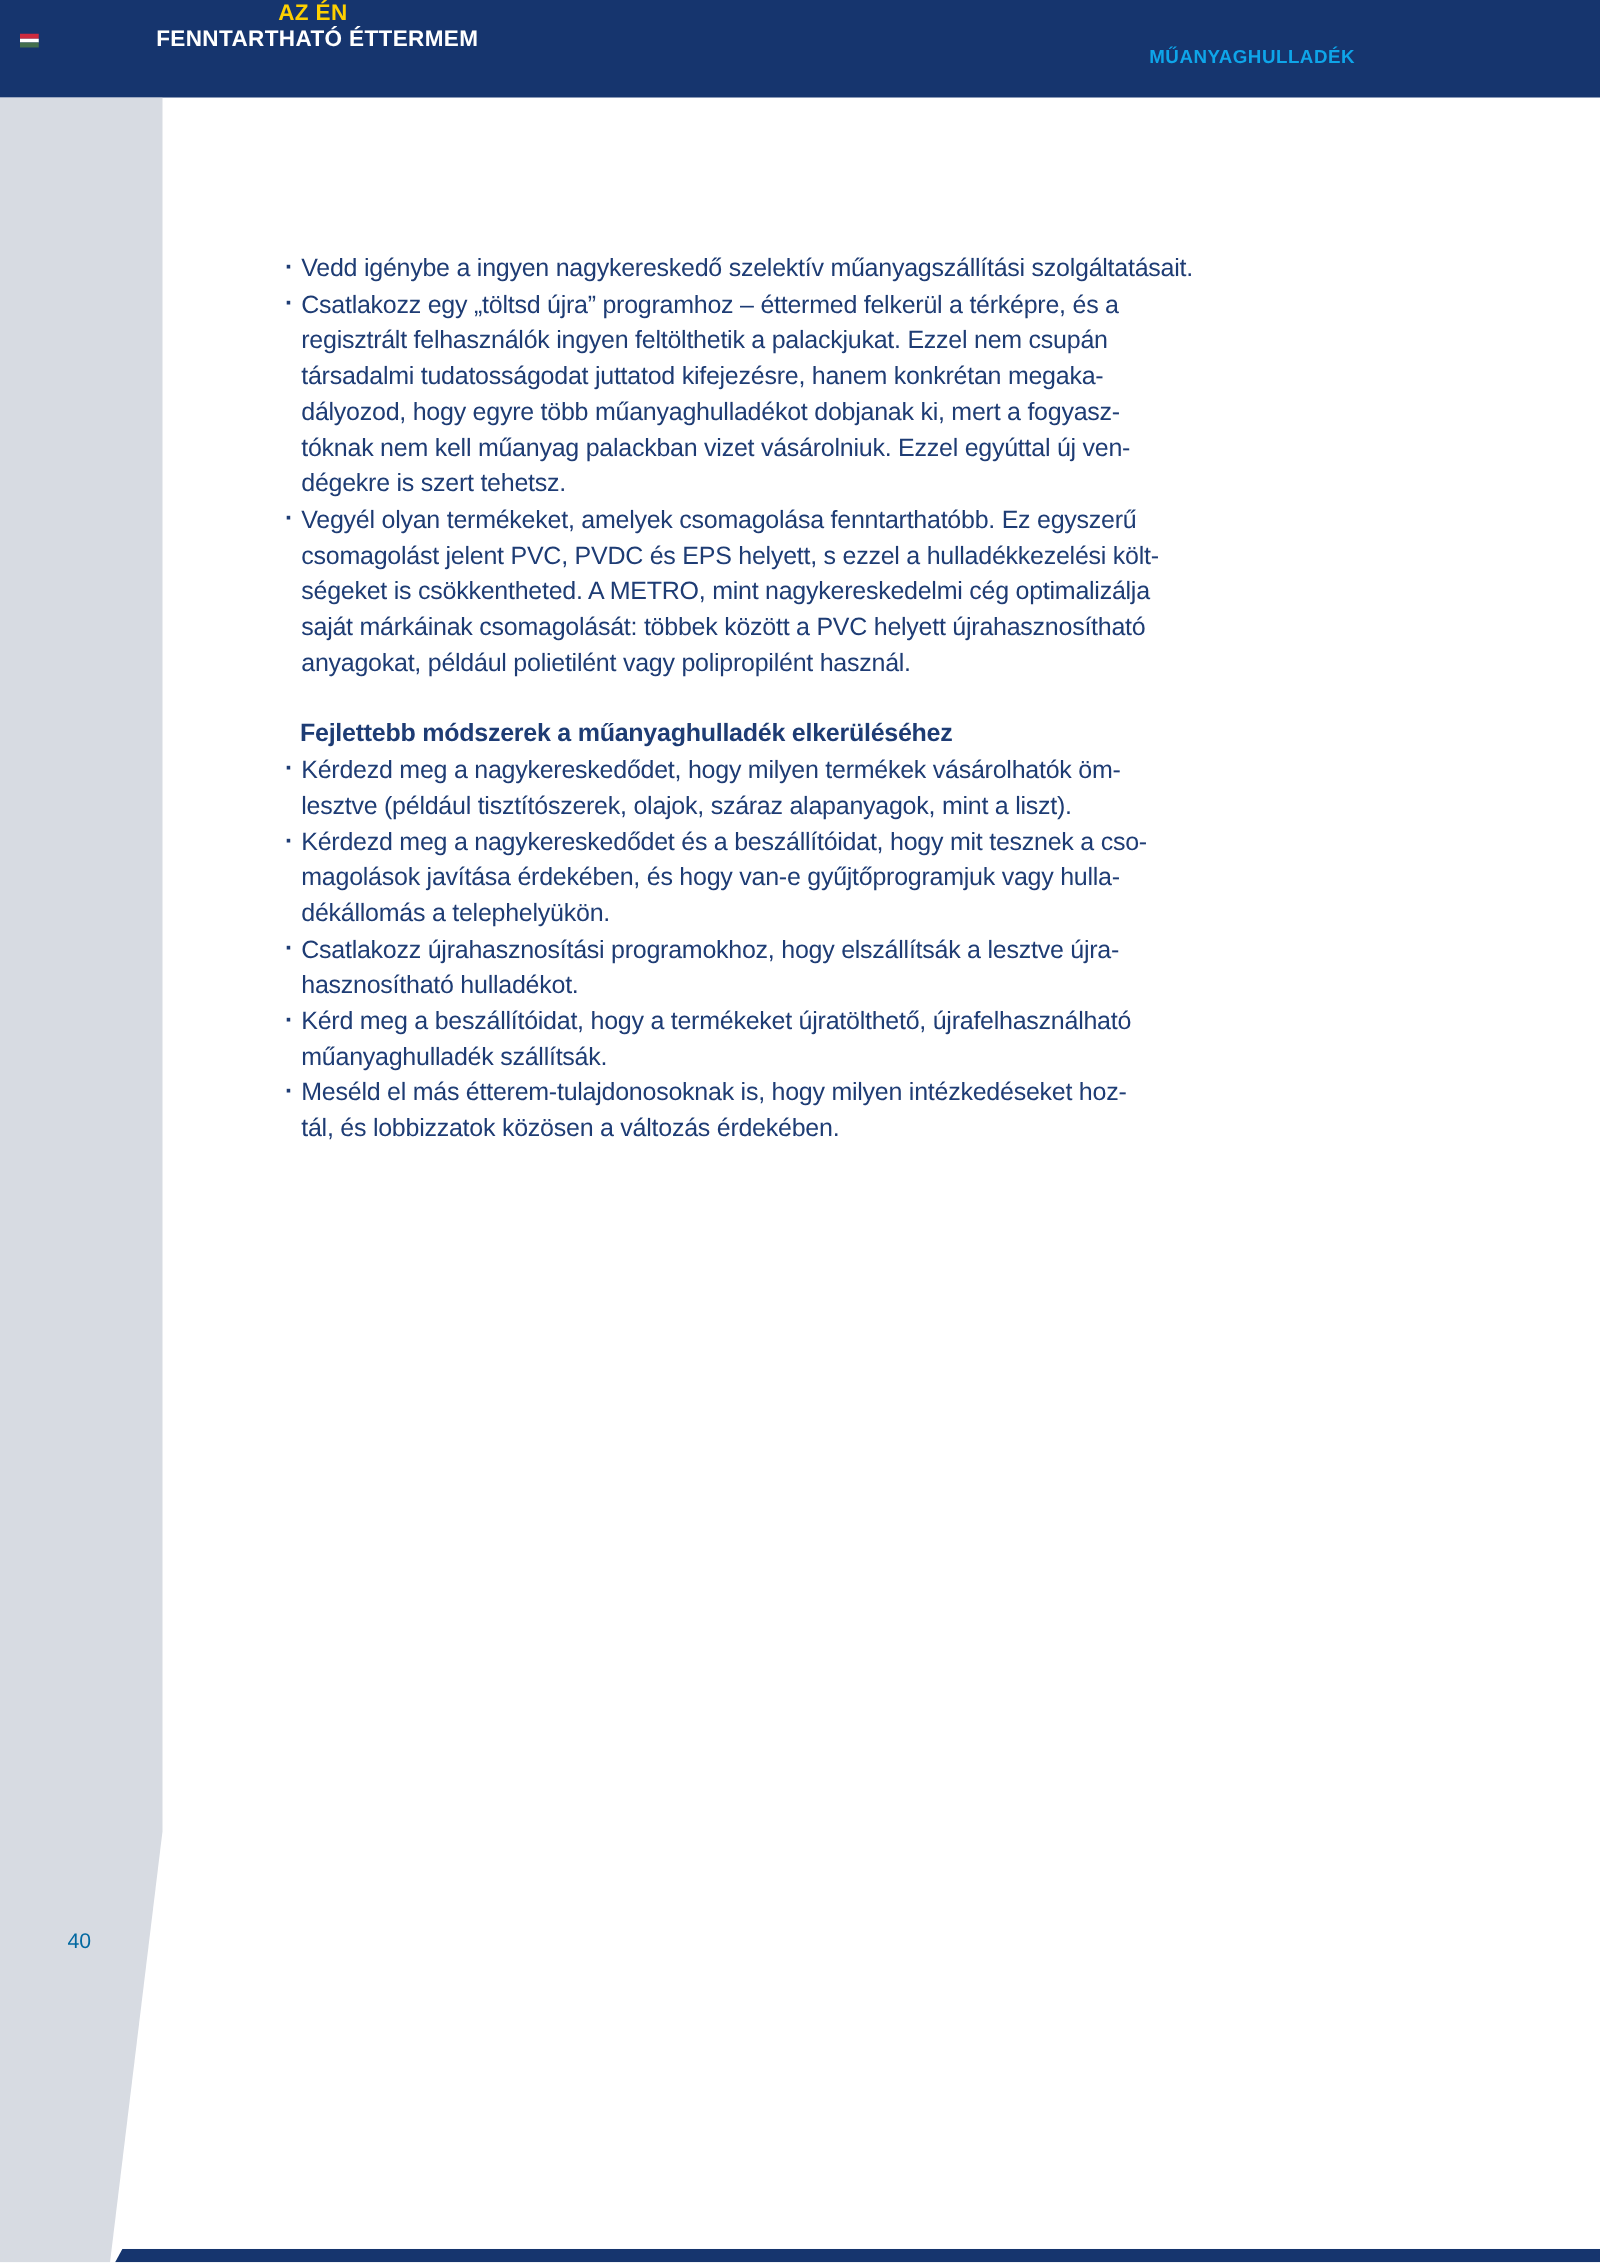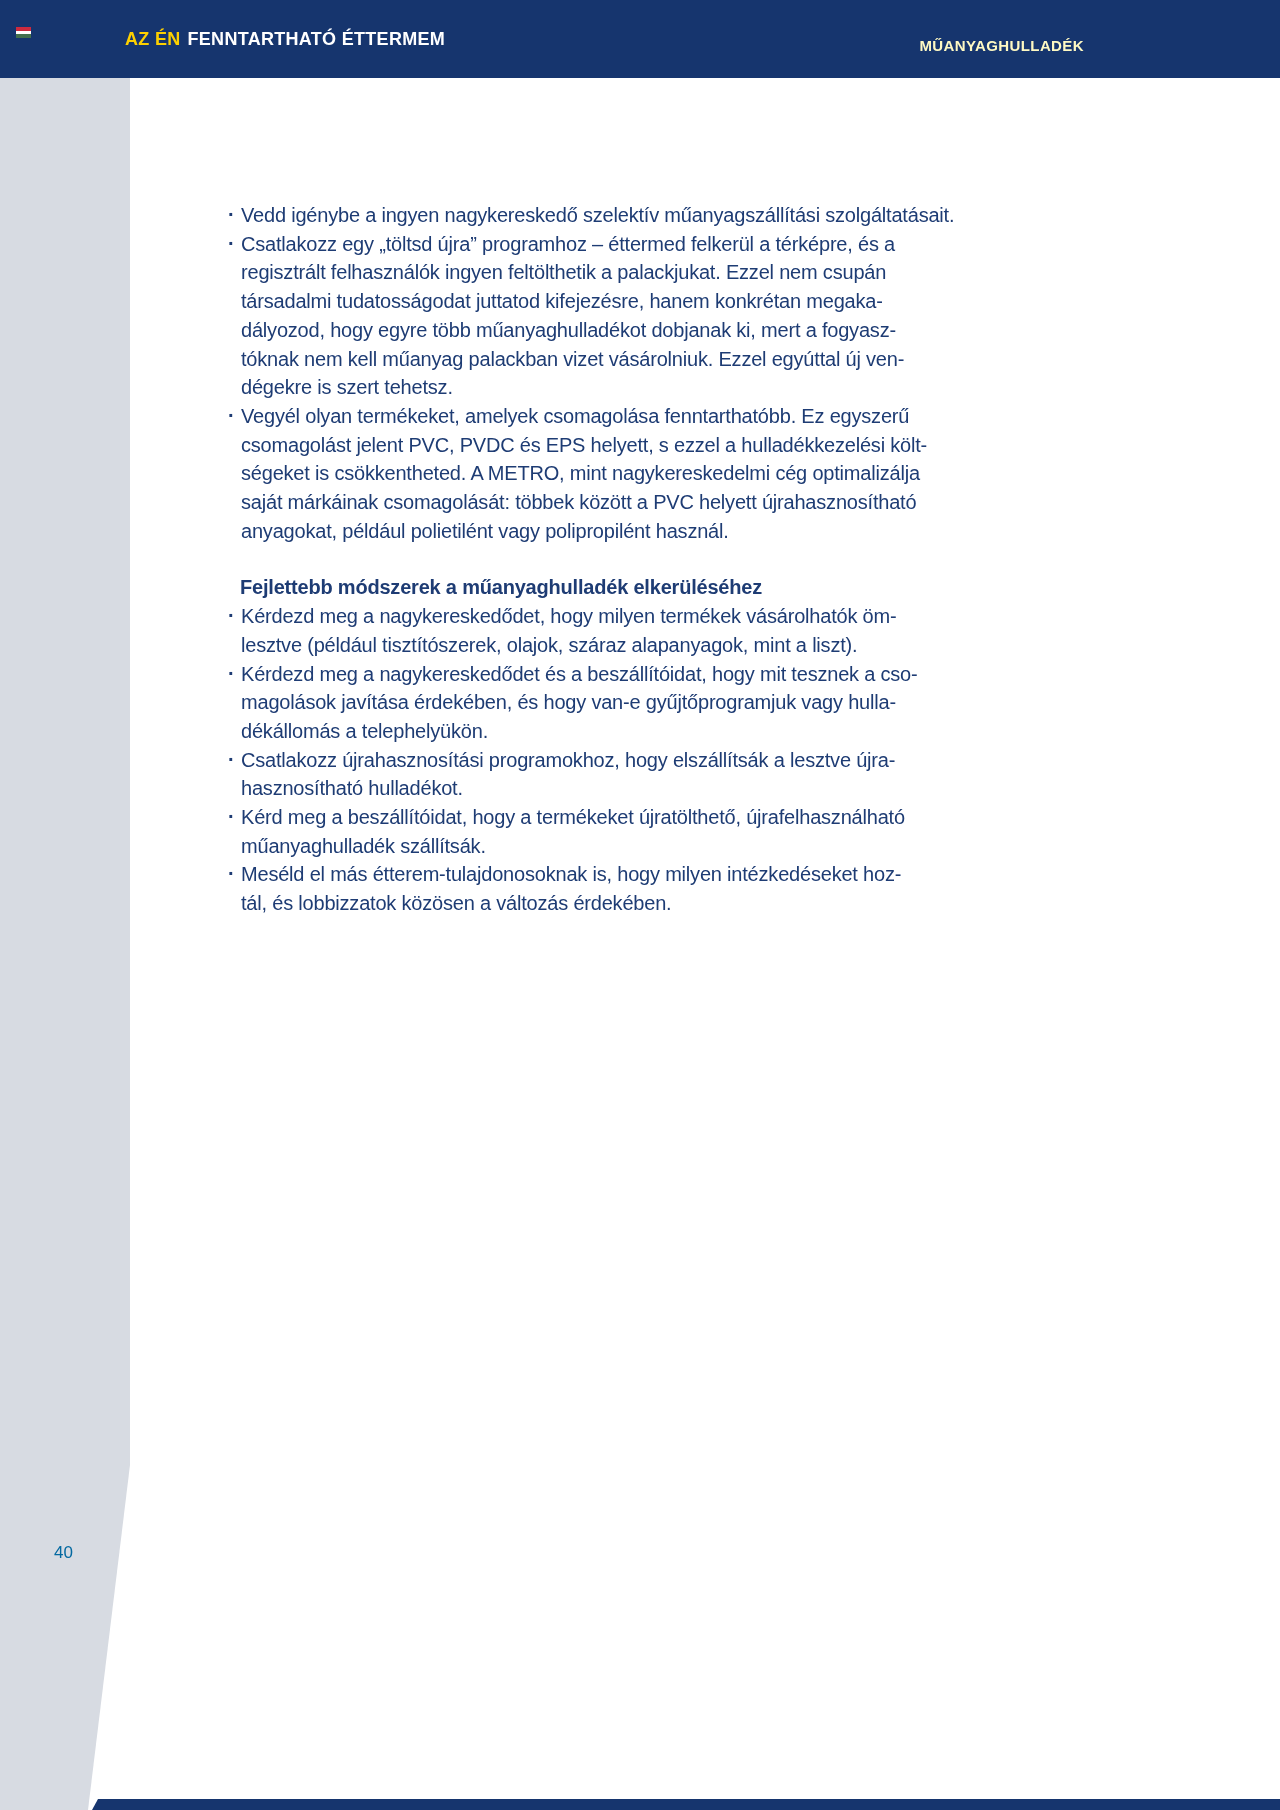--- a/index.html
+++ b/index.html
@@ -19,26 +19,27 @@
   }
   .flag div{flex:1;}
   .flag .r{background:#cd2a3e;}
   .flag .w{background:#ffffff;}
   .flag .g{background:#436f4d;}
   .title-left{
     position:absolute;left:125px;top:0;height:78px;
     display:flex;align-items:center;
     font-weight:bold;font-size:18px;letter-spacing:.3px;color:#ffffff;
     white-space:pre;
+    flex-direction:column;
   }
   .title-left .accent{color:#fdd000;margin-right:7px;}
   .title-right{
     position:absolute;right:196px;top:0;height:90px;
     display:flex;align-items:center;
-    font-weight:bold;font-size:15px;letter-spacing:.4px;color:#fef9c3;
+    font-weight:bold;font-size:15px;letter-spacing:.4px;color:#0ea5e9;
   }
   
   .sidebar-shape{
     position:absolute;left:0;top:78px;width:132px;height:1732px;
   }
   .pagenum{
     position:absolute;left:54px;top:1543px;
     font-size:17px;color:#0369a1;
   }
   

